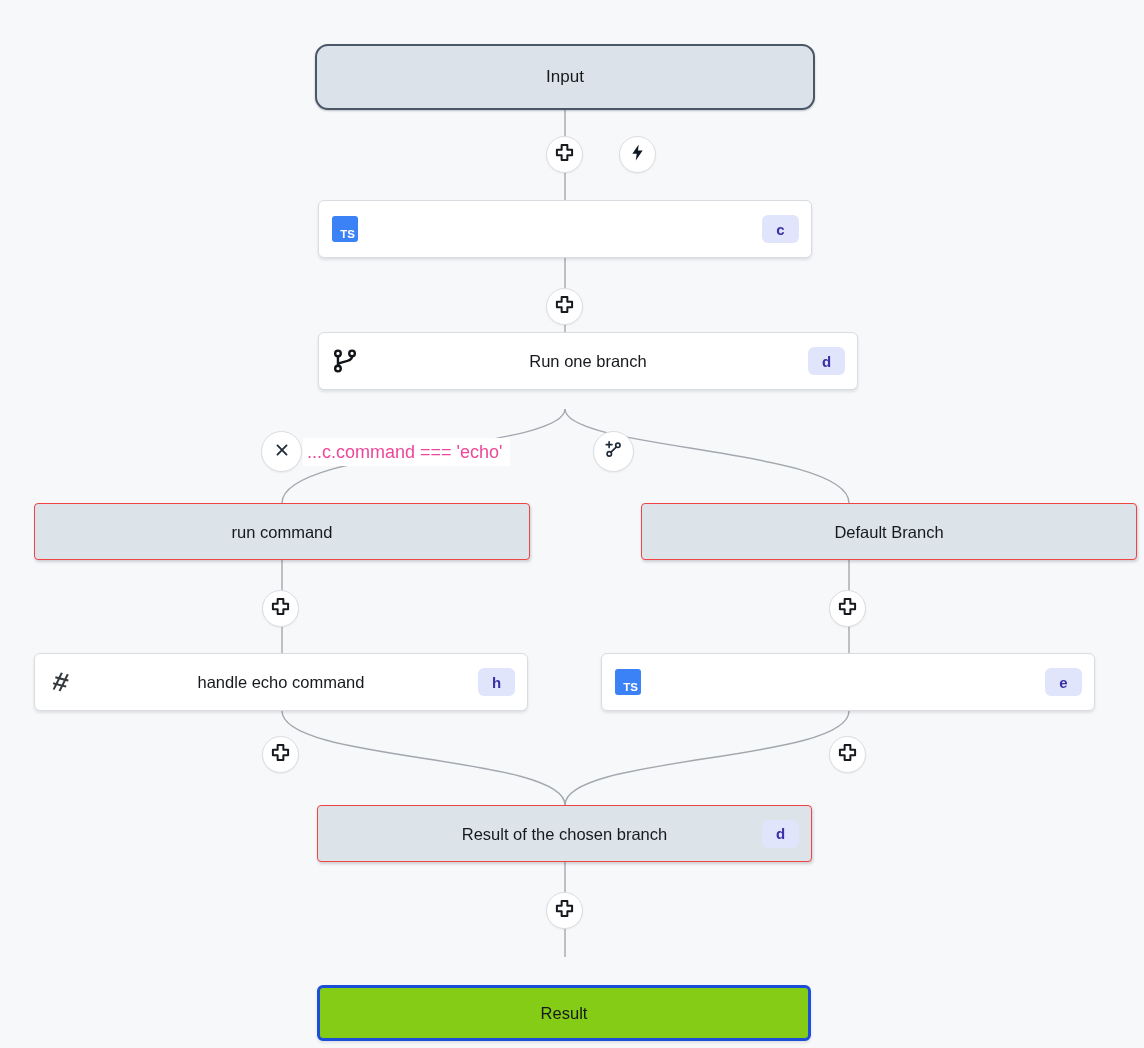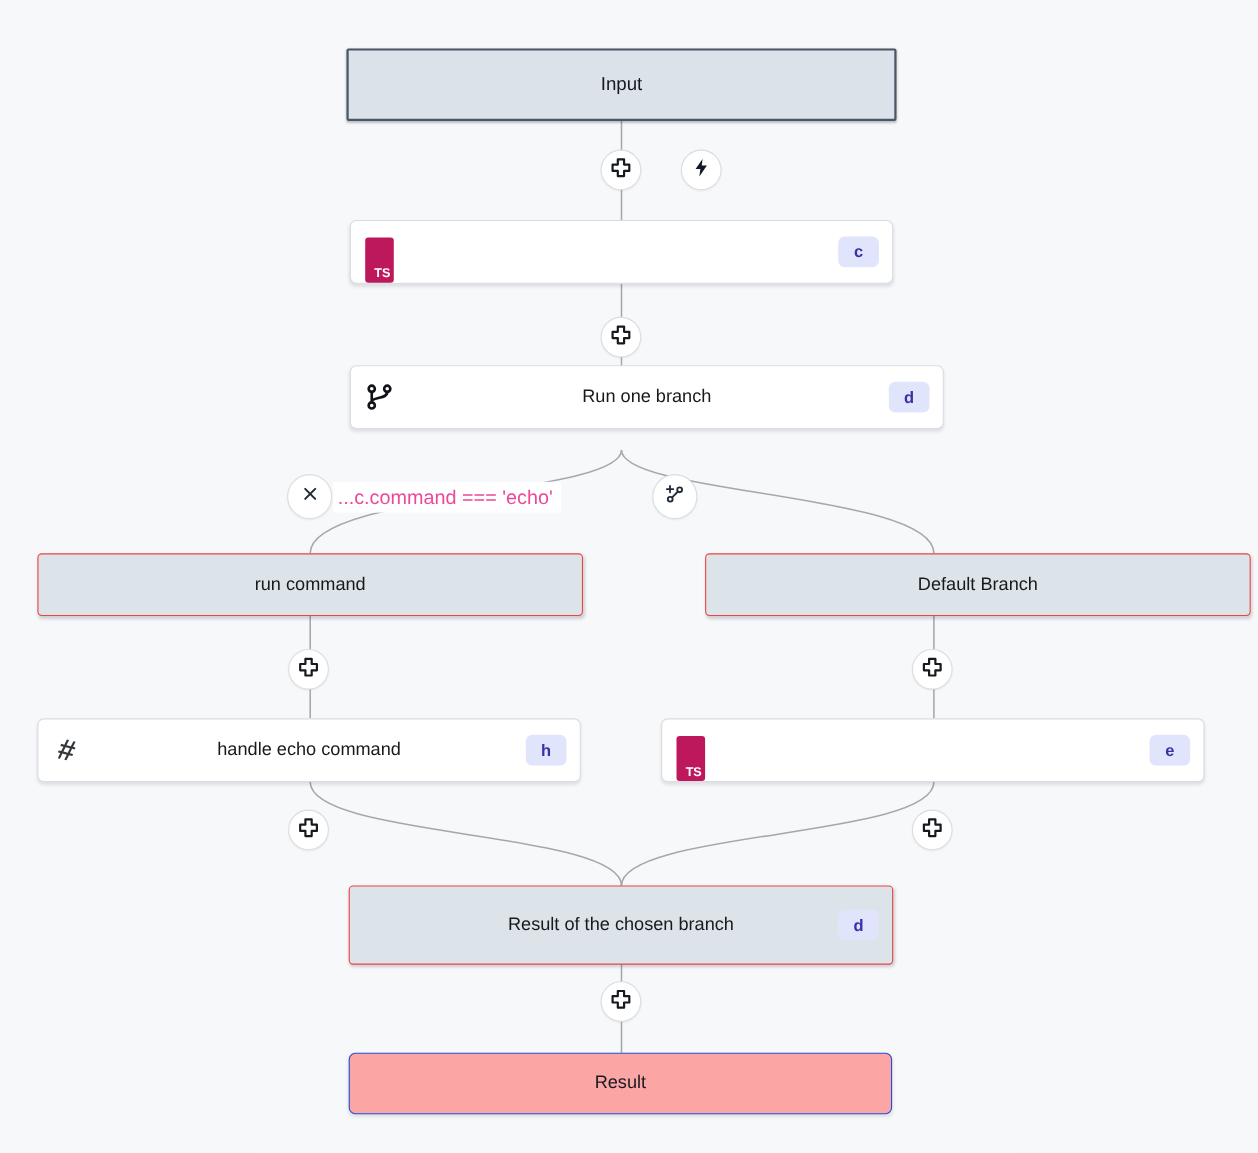--- a/index.html
+++ b/index.html
@@ -19,38 +19,39 @@
   }
   .node .label, .header-box .label, .input-box .label, .terminal-box .label {
     position:absolute; left:0; right:0; top:50%; transform:translateY(-50%);
     text-align:center; font-size:16.5px; color:#16191d;
   }
   .header-box {
     background:#dce3e9; border:1px solid #ef4444; border-radius:4px;
     box-shadow:1px 2px 3px rgba(15,23,42,.18);
   }
   .input-box {
-    background:#dbe2e9; border:2px solid #4b5766; border-radius:2px;
+    background:#dbe2e9; border:2px solid #4b5766; border-radius:13px;
     box-shadow:0 1px 2px rgba(15,23,42,.25);
   }
   .input-box .label { font-size:17px; }
   .terminal-box {
-    background:#fca5a5; border:1px solid #1d4ed8; border-radius:6px;
+    background:#84cc16; border:3px solid #1d4ed8; border-radius:6px;
     box-shadow:0 2px 3px rgba(15,23,42,.10);
+    margin-top:28px;
   }
 
   .badge {
     position:absolute; right:12px; top:50%; transform:translateY(-50%);
     width:37px; height:28px; border-radius:6px; background:#e1e5fb;
     color:#3a30a8; font-weight:bold; font-size:15px;
     display:flex; align-items:center; justify-content:center; z-index:3;
   }
 
   .node-icon { position:absolute; left:13px; top:50%; transform:translateY(-50%); width:26px; height:26px; }
-  .ts-box { width:26px; height:41px; background:#be185d; border-radius:3px; position:relative; }
+  .ts-box { width:26px; height:26px; background:#3b82f6; border-radius:3px; position:relative; }
   .ts-box span { position:absolute; right:3px; bottom:2px; color:#ffffff; font-weight:bold; font-size:11.5px; }
   .bash-box { width:26px; height:26px; display:flex; align-items:center; justify-content:center; }
   .bash-box span { font-size:27px; font-weight:800; color:#33383d; transform:rotate(14deg); display:block; line-height:1; }
 
   .circle-btn {
     position:absolute; z-index:3; background:#ffffff; border:1px solid #dadde1;
     border-radius:50%; display:flex; align-items:center; justify-content:center;
     box-shadow:0 1px 2px rgba(0,0,0,.06); cursor:pointer;
   }
   .sz37 { width:37px; height:37px; }
@@ -202,21 +203,21 @@
   </div>
 
   <div class="circle-btn sz37" style="left:829px; top:736px;">
     <span>
       <svg width="19" height="19" viewBox="0 0 20 20">
           <path d="M7 2 H13 V7 H18 V13 H13 V18 H7 V13 H2 V7 H7 Z" fill="#ffffff" stroke="#16191d" stroke-width="2.1" stroke-linejoin="round"></path>
         </svg>
     </span>
   </div>
 
-  <div class="header-box" style="left:317px; top:805px; width:495px; height:72px;">
+  <div class="header-box" style="left:317px; top:805px; width:495px; height:57px;">
     <div class="label">Result of the chosen branch</div>
     <div class="badge">d</div>
   </div>
 
   <div class="circle-btn sz37" style="left:546px; top:892px;">
     <span>
       <svg width="19" height="19" viewBox="0 0 20 20">
           <path d="M7 2 H13 V7 H18 V13 H13 V18 H7 V13 H2 V7 H7 Z" fill="#ffffff" stroke="#16191d" stroke-width="2.1" stroke-linejoin="round"></path>
         </svg>
     </span>

